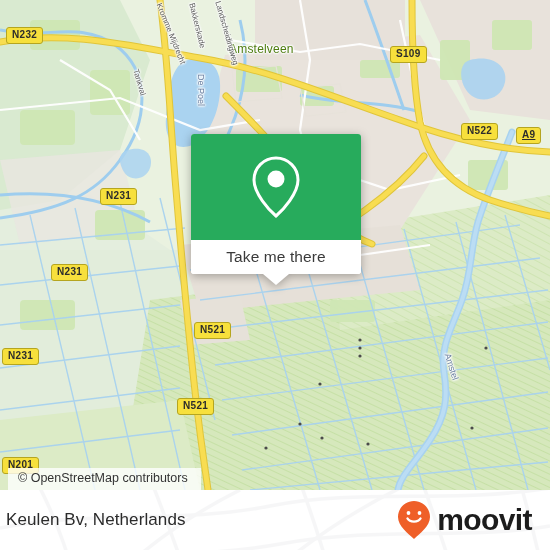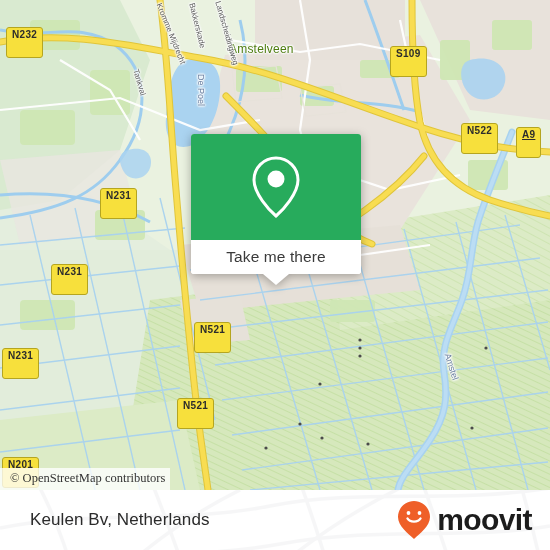--- a/index.html
+++ b/index.html
@@ -23,47 +23,46 @@
   
   .shield {
     position: absolute;
     background: #f7e03c;
     border: 1px solid #b5a520;
     border-radius: 3px;
     color: #2c2c2c;
     font-size: 10px;
     font-weight: bold;
     letter-spacing: .3px;
-    padding: 1px 5px 16px 5px;
+    padding: 1px 5px 2px 5px;
     line-height: 12px;
     white-space: nowrap;
     font-family: "Liberation Sans", sans-serif;
   }
   
   .maplabel {
     position: absolute;
     white-space: nowrap;
     color: #4a4a4a;
     font-family: "Liberation Sans", sans-serif;
     text-shadow: 0 0 2px #fff, 0 0 3px #fff, 1px 0 2px #fff, -1px 0 2px #fff, 0 1px 2px #fff, 0 -1px 2px #fff;
   }
   .lbl-city  { font-size: 12px; color: #4d7c0f; letter-spacing: .2px; }
   .lbl-water { font-size: 9px; color: #6a7fa0; font-style: normal; }
   .lbl-street{ font-size: 8px; color: #5c5c5c; }
 
   
   .attrib {
-    position: absolute; left: 0; bottom: 0;
+    position: absolute; left: 8px; bottom: 0;
     background: rgba(255,255,255,.78);
     color: #333;
     font-size: 12.5px;
     line-height: 19px;
-    padding: 1px 5px 2px 10px;
+    padding: 1px 13px 2px 10px;
     white-space: nowrap;
-    font-family: Liberation Serif, serif;
   }
 
   
   .callout {
     position: absolute;
     left: 191px; top: 122px;
     width: 170px; height: 140px;
     filter: drop-shadow(0 2px 5px rgba(0,0,0,.30));
     margin-top: 12px;
   }
@@ -103,21 +102,21 @@
   }
 
   
   .bottombar {
     position: absolute; left: 0; top: 490px;
     width: 550px; height: 60px;
     background: #ffffff;
     display: flex;
     align-items: center;
     justify-content: space-between;
-    padding: 0 18px 0 30px;
+    padding: 0 18px 0 6px;
     overflow: hidden;
   }
   .bottombar .watermark {
     position: absolute; left: 0; top: -432px;
     width: 550px; height: 492px;
     opacity: .16;
     pointer-events: none;
   }
   .place-title {
     position: relative;

